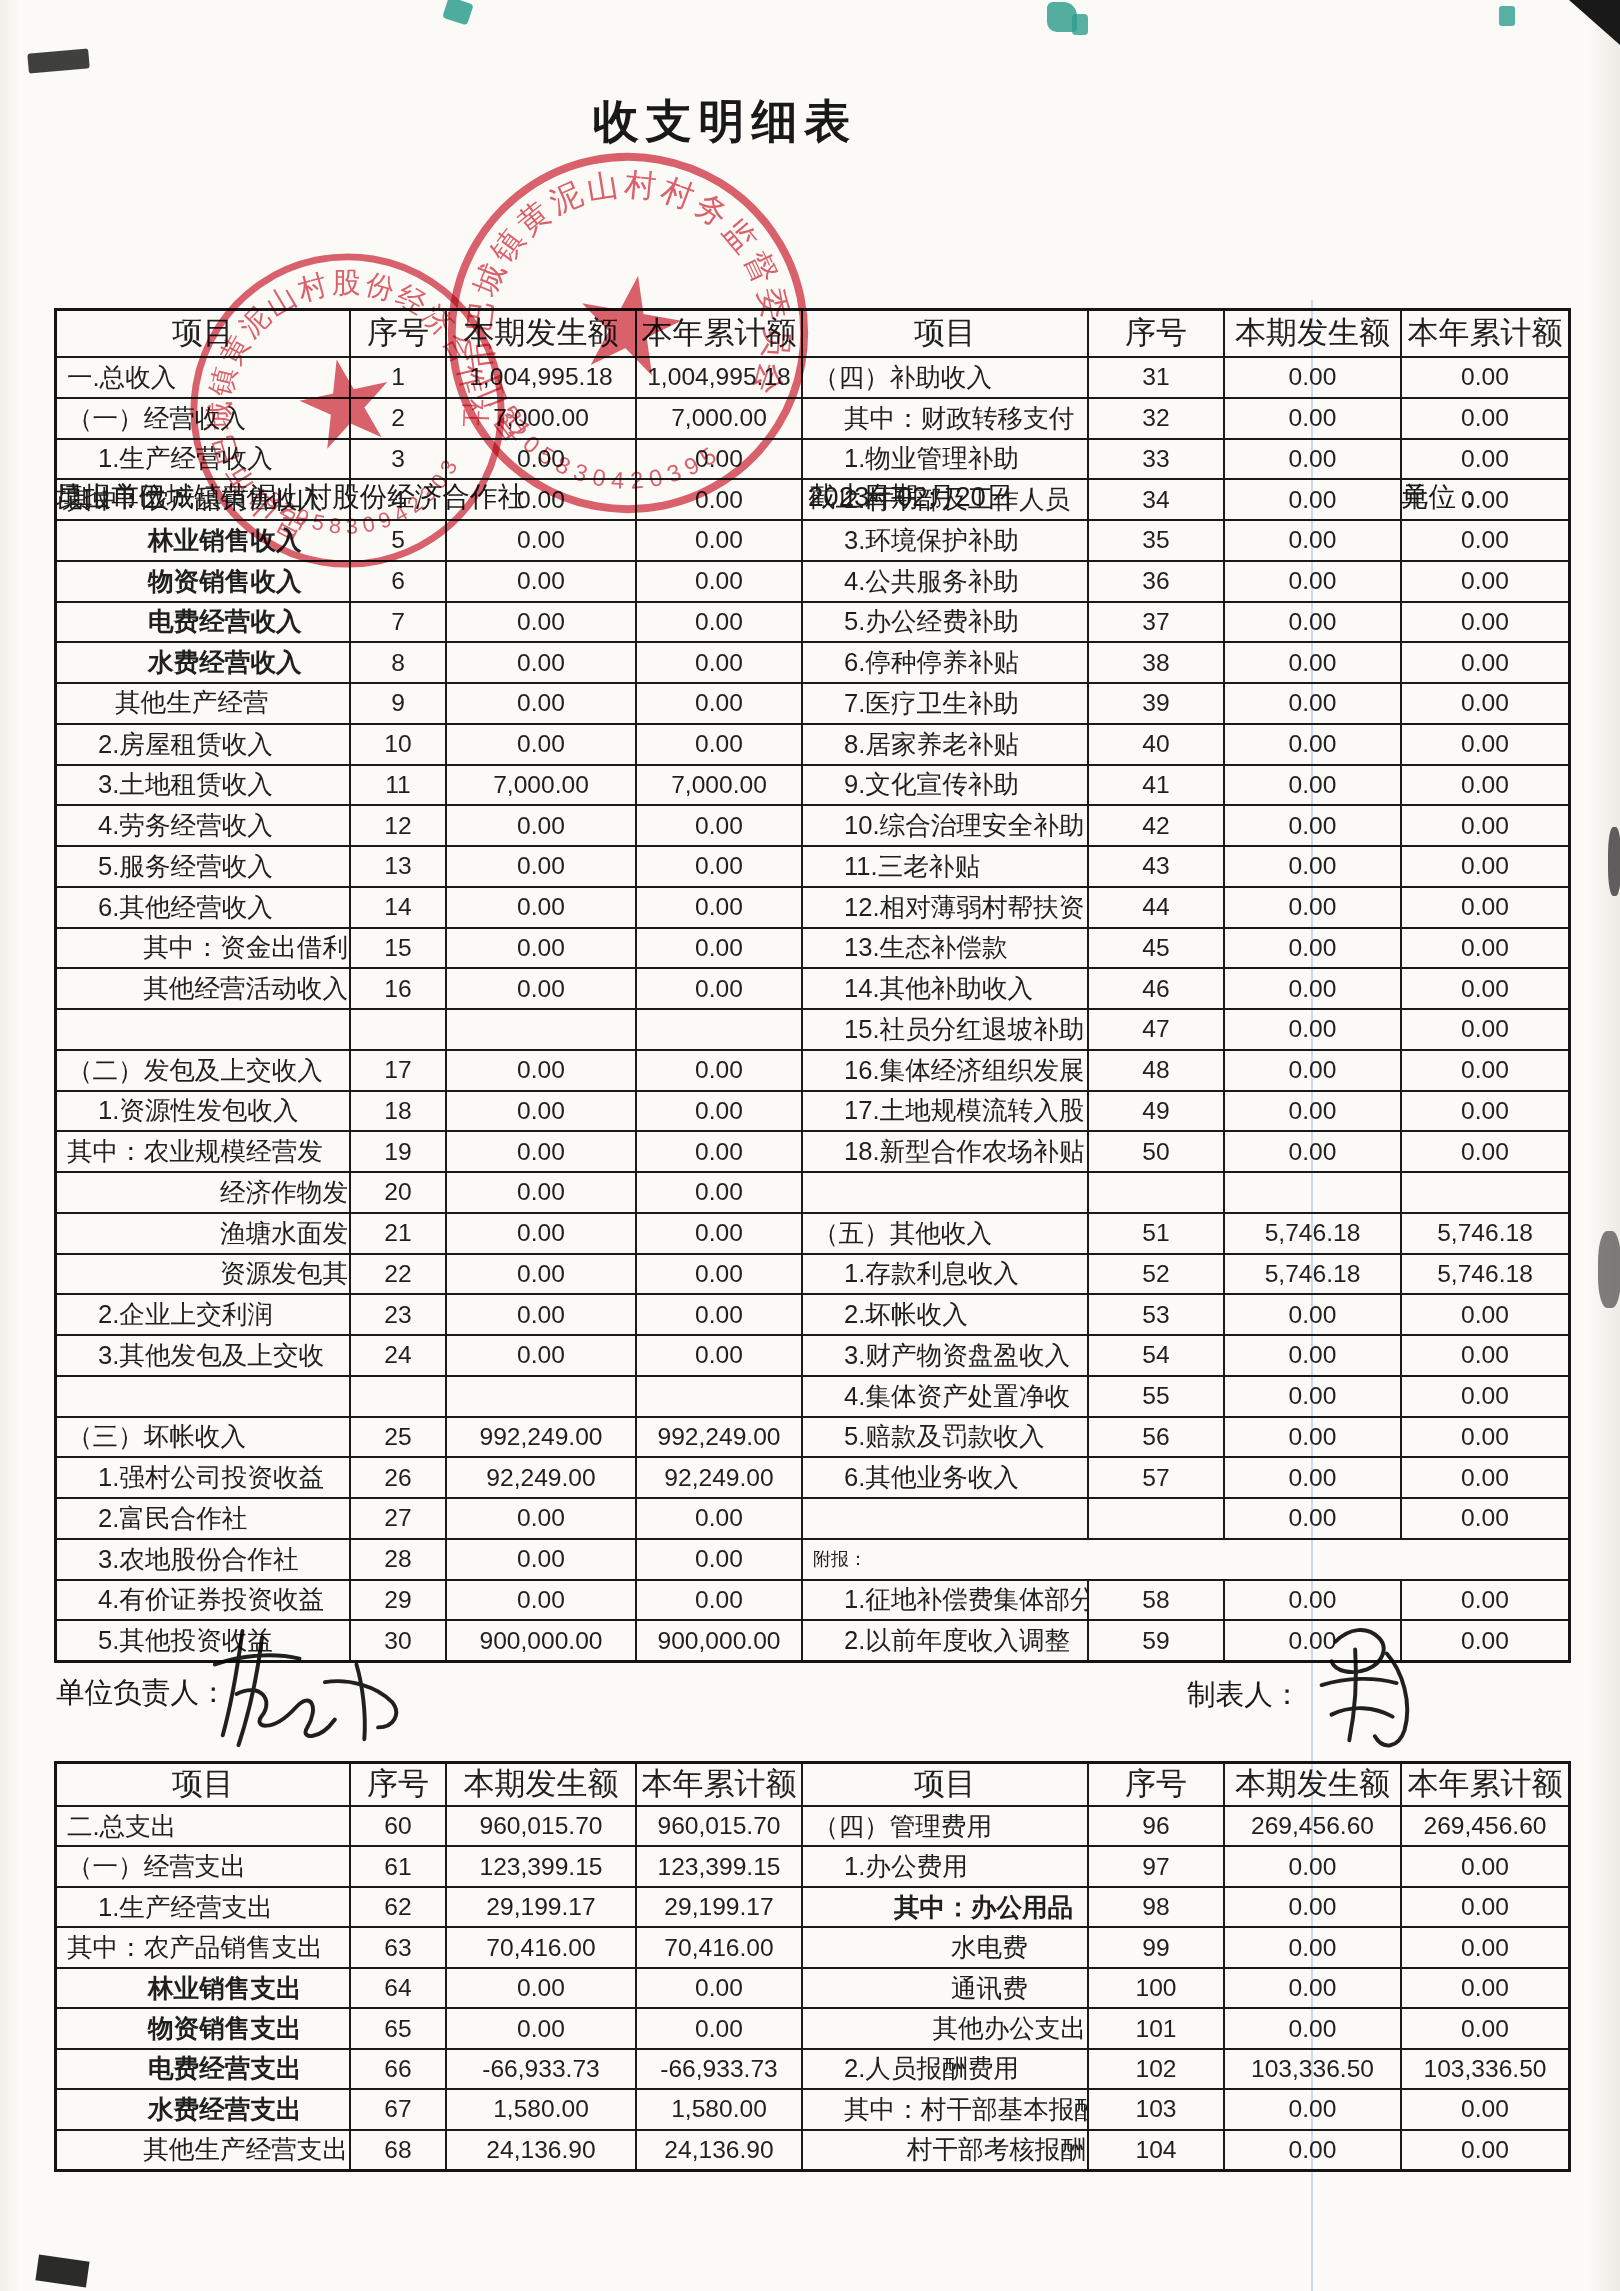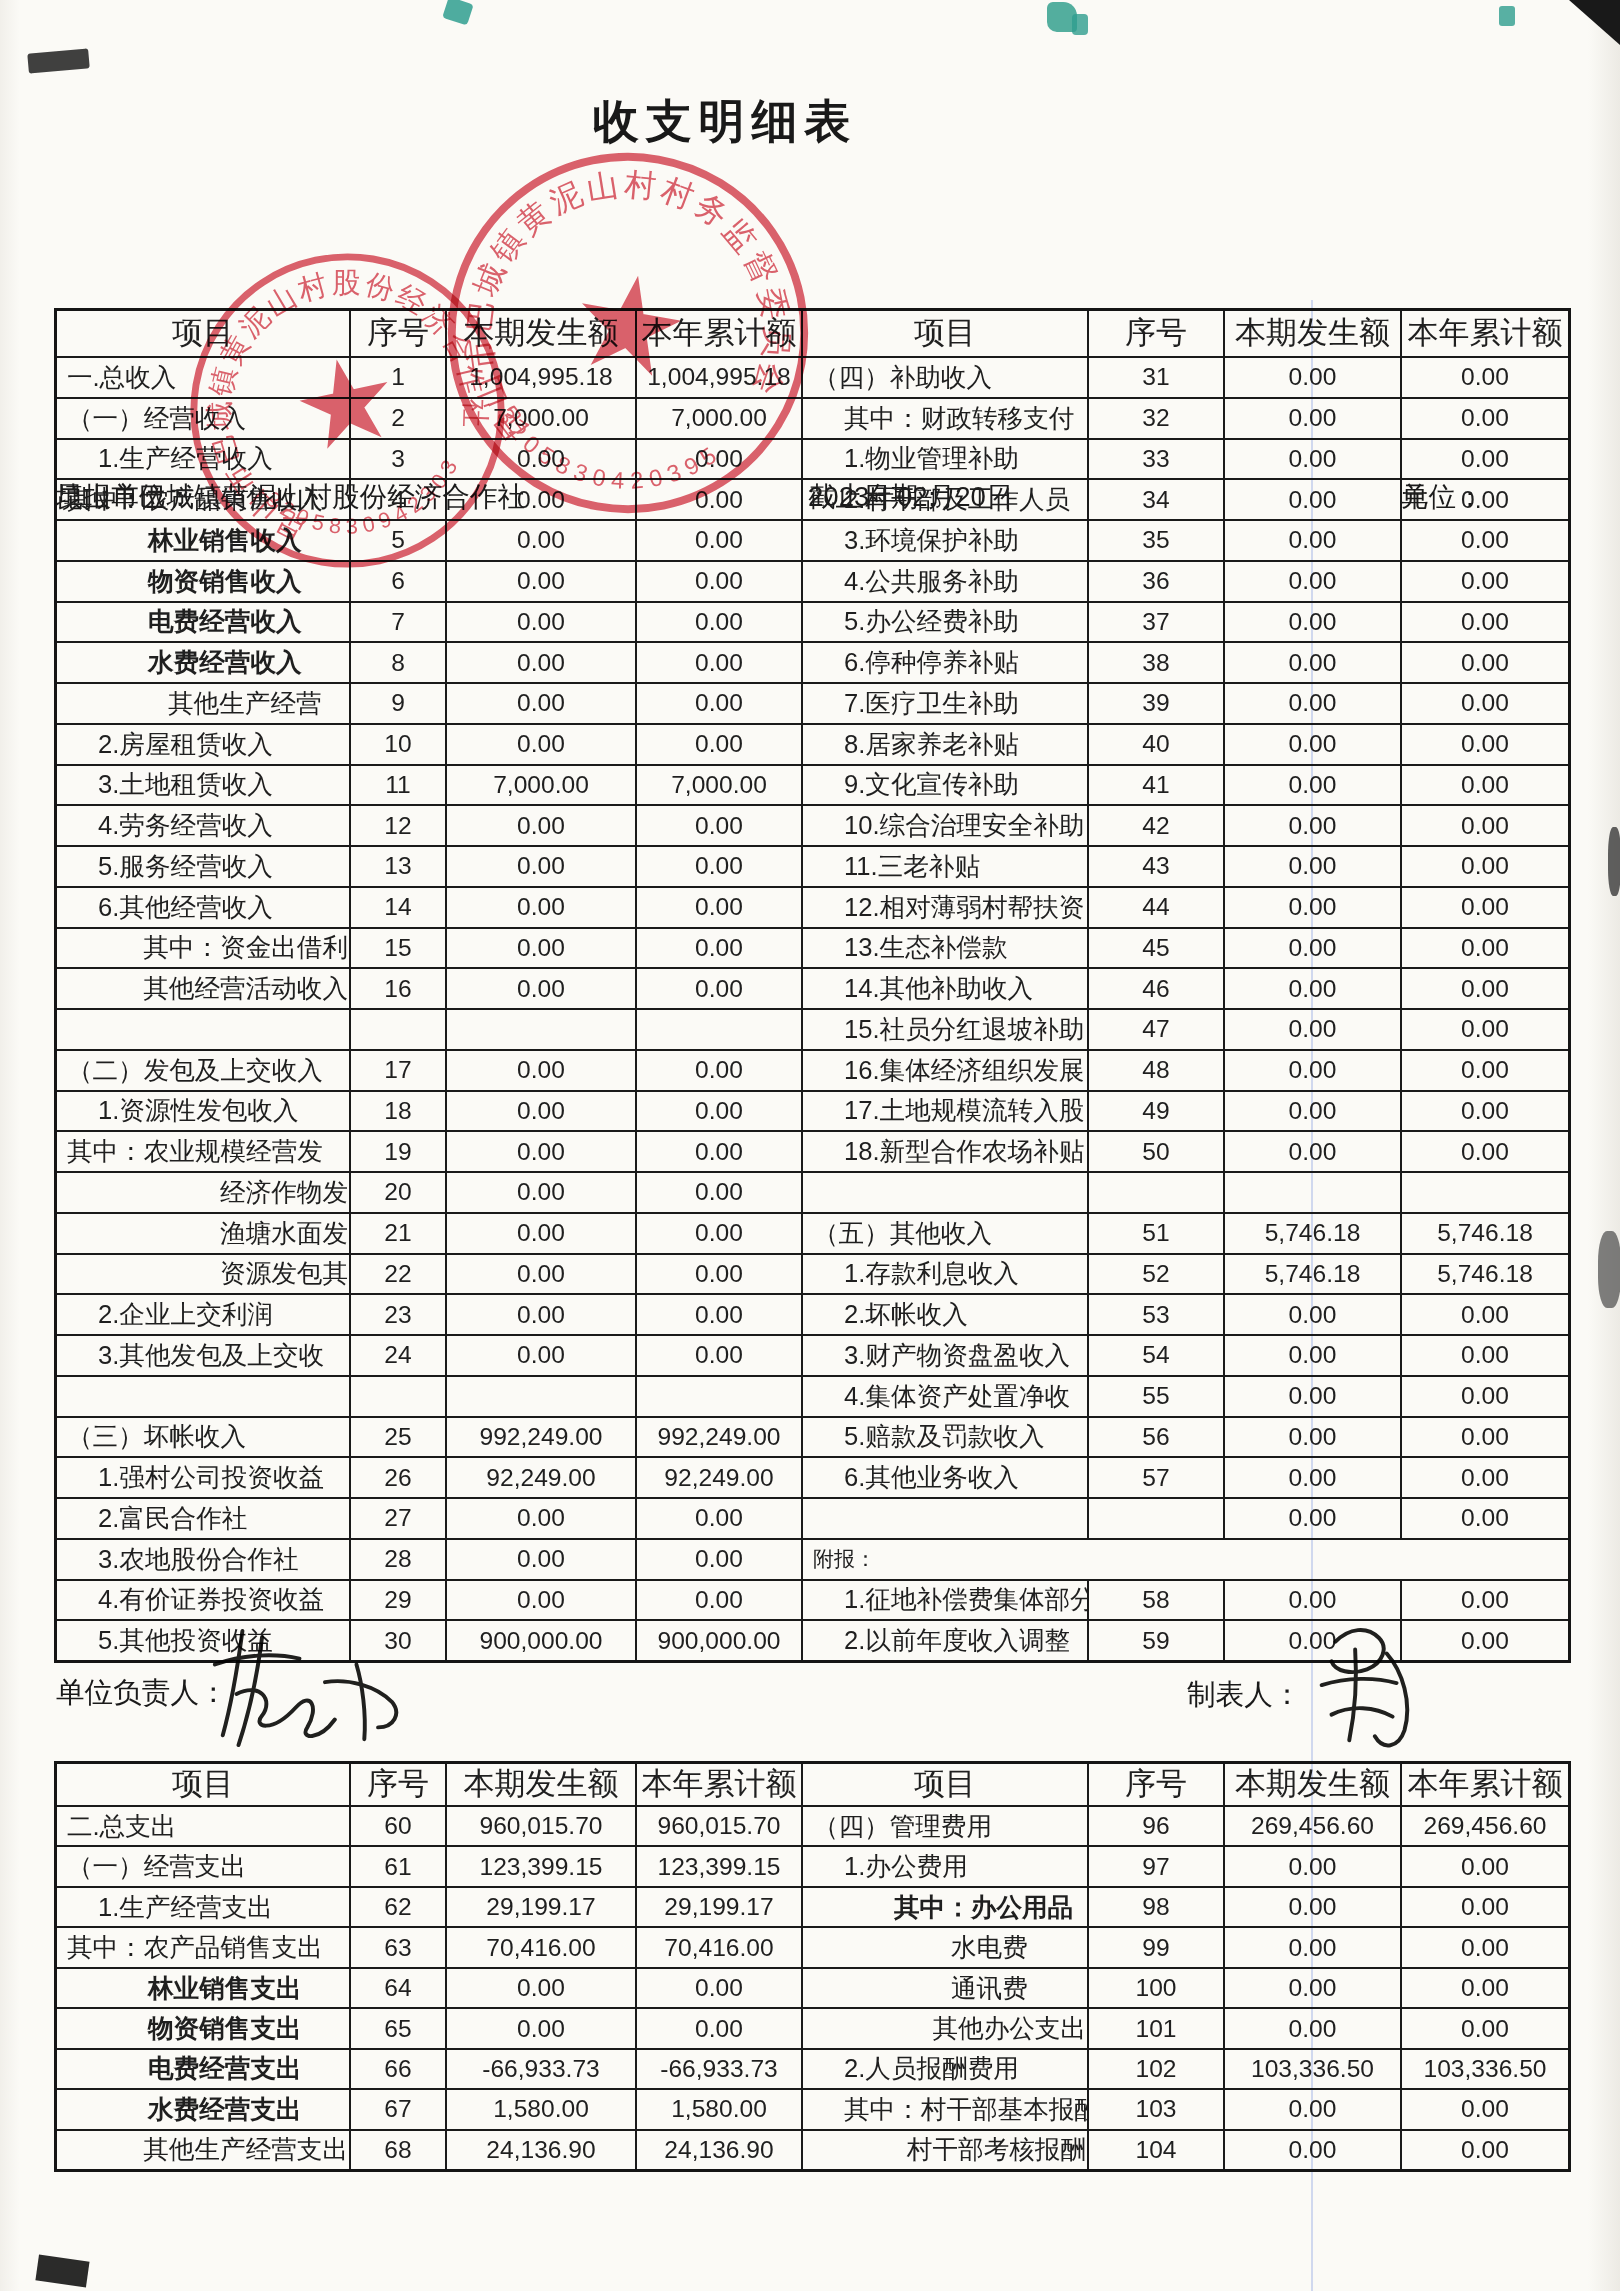--- a/index.html
+++ b/index.html
@@ -34,26 +34,26 @@
   .half-left .c-item,.half-left .h-item{width:294px;}
   .half-left .c-no,.half-left .h-no{width:96px;}
   .half-left .c-cur,.half-left .h-cur{width:190px;}
   .half-left .c-ytd,.half-left .h-ytd{flex:1;}
   .half-right .c-item,.half-right .h-item{width:286px;}
   .half-right .c-no,.half-right .h-no{width:136px;}
   .half-right .c-cur,.half-right .h-cur{width:177px;}
   .half-right .c-ytd,.half-right .h-ytd{flex:1;}
   .c-no,.c-cur,.c-ytd{justify-content:center;}
   .c-item{font-size:25.6px;}
-  .c-span{width:100%;border-right:none !important;padding-left:9.9px;font-size:21px;}
+  .c-span{width:100%;border-right:none !important;padding-left:9.9px;font-size:18px;}
   
   .i0{padding-left:9.9px;}
   .i1{padding-left:41px;}
   .i2{padding-left:91px;font-weight:bold;}
-  .i3{padding-left:111px;}
+  .i3{padding-left:58px;font-family:Liberation Serif, serif;}
   .i3b{padding-left:148px;}
   .r{justify-content:flex-end;padding-right:1px;}
   
   .sign-label{position:absolute;font-size:28.6px;color:#1a1a1a;white-space:nowrap;}
   #lbl-responsible{left:56px;top:1673px;}
   #lbl-preparer{left:1187px;top:1675px;}
   .sig{position:absolute;mix-blend-mode:multiply;}
   #sig1{left:209px;top:1625px;}
   #sig2{left:1292px;top:1620px;}
   .sig path{fill:none;stroke:#20201f;stroke-width:4;stroke-linecap:round;stroke-linejoin:round;}

